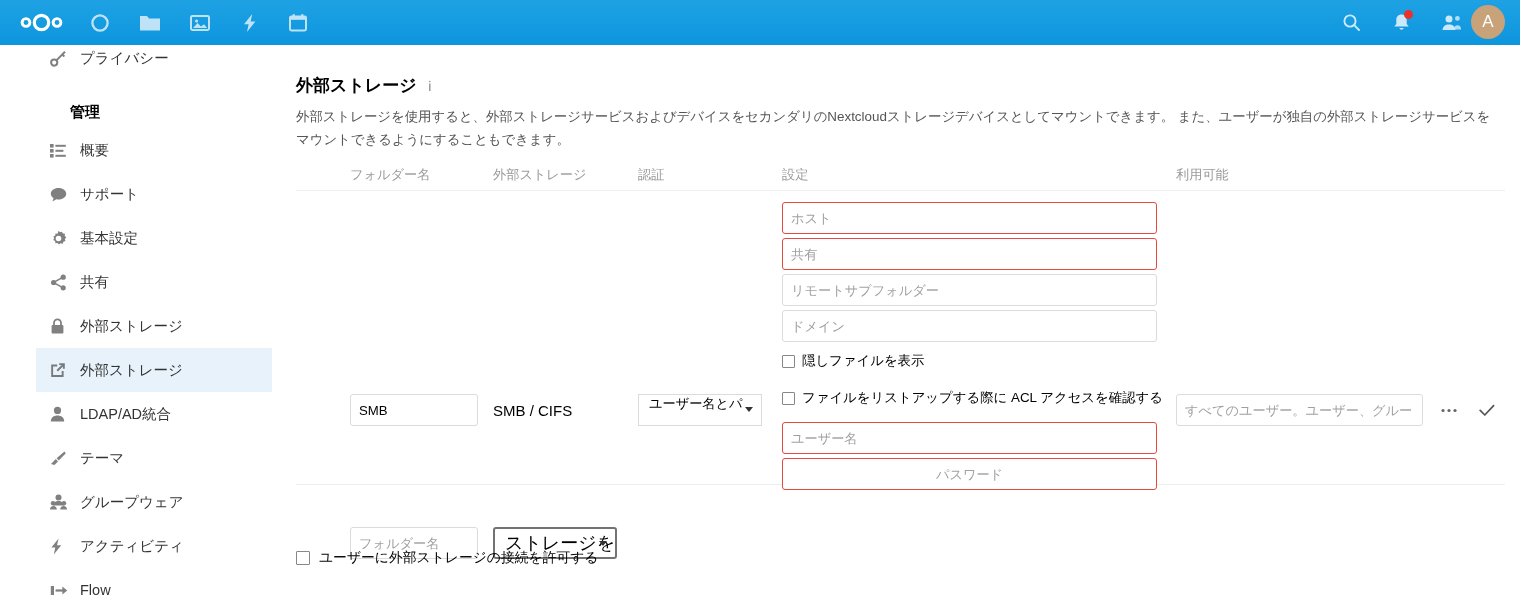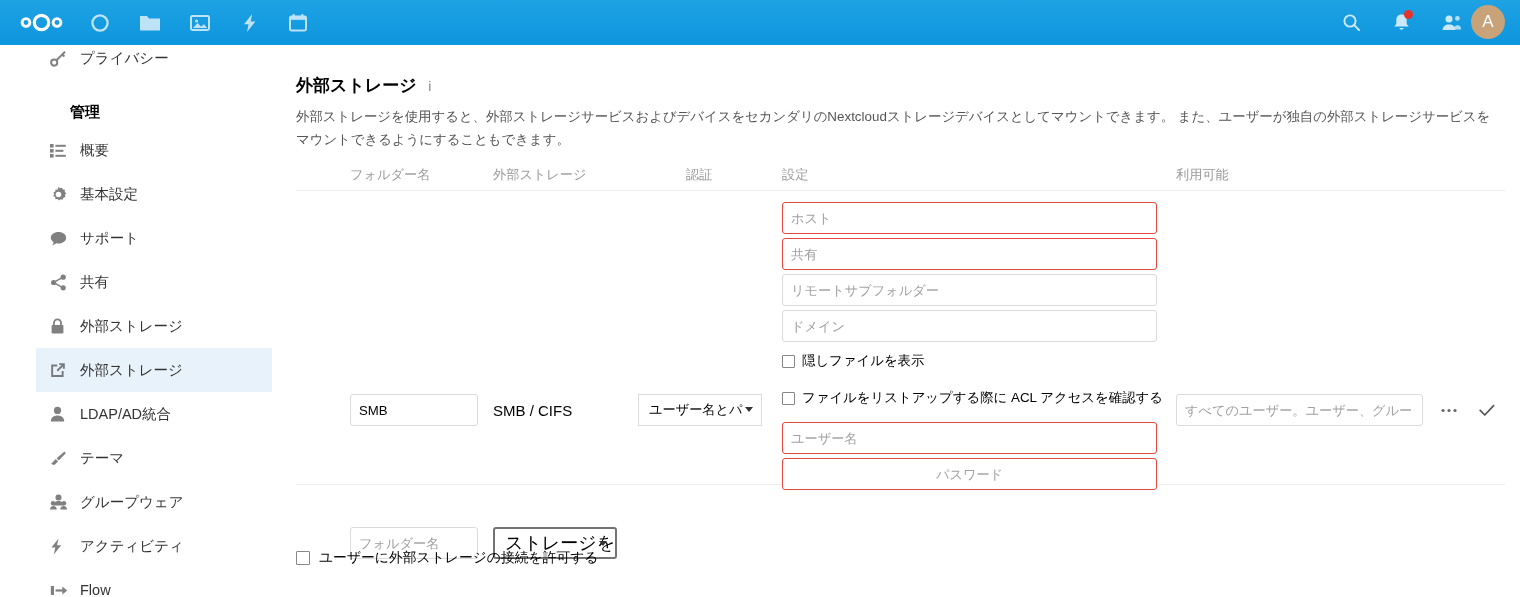--- a/index.html
+++ b/index.html
@@ -162,21 +162,21 @@
   .thead {
     position: relative;
     height: 27px;
     border-bottom: 1px solid #eeeeee;
     color: #9a9a9a;
     font-size: 13.2px;
   }
   .th { position: absolute; top: 2px; white-space: nowrap; }
   .th-folder   { left: 54px; }
   .th-backend  { left: 197px; }
-  .th-auth     { left: 342px; margin-left: 48px; }
+  .th-auth     { left: 342px; }
   .th-config   { left: 486px; }
   .th-avail    { left: 880px; }
 
   .trow {
     position: relative;
     height: 294px;
     border-bottom: 1px solid #eeeeee;
   }
 
   .inp {
@@ -207,21 +207,21 @@
   }
   #auth-select {
     position: absolute;
     left: 342px; top: 203px;
     width: 124px; height: 32px;
     border: 1px solid #dbdbdb;
     border-radius: 0;
     background: #ffffff;
     cursor: pointer;
     display: flex;
-    align-items: center;
+    align-items: flex-start;
     padding-left: 10px;
     font-size: 13.2px;
     overflow: hidden;
     white-space: nowrap;
   }
   #auth-select .caret {
     position: absolute;
     right: 8px; top: 12px;
     width: 0; height: 0;
     border-left: 4px solid transparent;
@@ -431,35 +431,35 @@
           <rect x="5.4" y="1.8" width="10.4" height="2" fill="#333"></rect>
           <rect x="5.4" y="6.8" width="8" height="2" fill="#333"></rect>
           <rect x="5.4" y="11.8" width="10.4" height="2" fill="#333"></rect>
         </svg>
       </span>
       <span class="nav-label">概要</span>
     </div>
 
     <div class="nav-item">
       <span class="nav-ico">
+        <svg width="17" height="15" viewBox="0 0 17 15">
+          <path d="M8.5 1 C4.1 1 0.8 3.6 0.8 6.7 c0 1.8 1.1 3.4 2.8 4.5 L2.4 14.4 l4-2.1 c0.7 0.1 1.4 0.2 2.1 0.2 4.4 0 7.7-2.6 7.7-5.8 S12.9 1 8.5 1 z" fill="#333"></path>
+        </svg>
+      </span>
+      <span class="nav-label">サポート</span>
+    </div>
+
+    <div class="nav-item">
+      <span class="nav-ico">
         <svg width="17" height="17" viewBox="0 0 17 17">
           <path d="M8.5 0.8 l1.5 1.5 2-0.6 0.9 1.9 2.1 0.2 -0.3 2.1 1.6 1.4 -1.4 1.6 0.5 2-2 0.8 -0.7 2 -2.1-0.4 -1.7 1.3 -1.3-1.6 -2.1 0.2 -0.4-2.1 -1.9-1 1-1.8 -0.8-1.9 1.9-0.9 0.2-2.1 2.1 0.4 z" fill="#333"></path>
           <circle cx="8.5" cy="8.5" r="2.8" fill="#ffffff"></circle>
         </svg>
       </span>
       <span class="nav-label">基本設定</span>
-    </div>
-
-    <div class="nav-item">
-      <span class="nav-ico">
-        <svg width="17" height="15" viewBox="0 0 17 15">
-          <path d="M8.5 1 C4.1 1 0.8 3.6 0.8 6.7 c0 1.8 1.1 3.4 2.8 4.5 L2.4 14.4 l4-2.1 c0.7 0.1 1.4 0.2 2.1 0.2 4.4 0 7.7-2.6 7.7-5.8 S12.9 1 8.5 1 z" fill="#333"></path>
-        </svg>
-      </span>
-      <span class="nav-label">サポート</span>
     </div>
 
     <div class="nav-item">
       <span class="nav-ico">
         <svg width="17" height="17" viewBox="0 0 17 17">
           <circle cx="13.2" cy="3.2" r="2.6" fill="#333"></circle>
           <circle cx="3.6" cy="8.5" r="2.6" fill="#333"></circle>
           <circle cx="13.2" cy="13.8" r="2.6" fill="#333"></circle>
           <line x1="5.4" y1="7.4" x2="11.4" y2="4.1" stroke="#333" stroke-width="1.6"></line>
           <line x1="5.4" y1="9.6" x2="11.4" y2="12.9" stroke="#333" stroke-width="1.6"></line>

